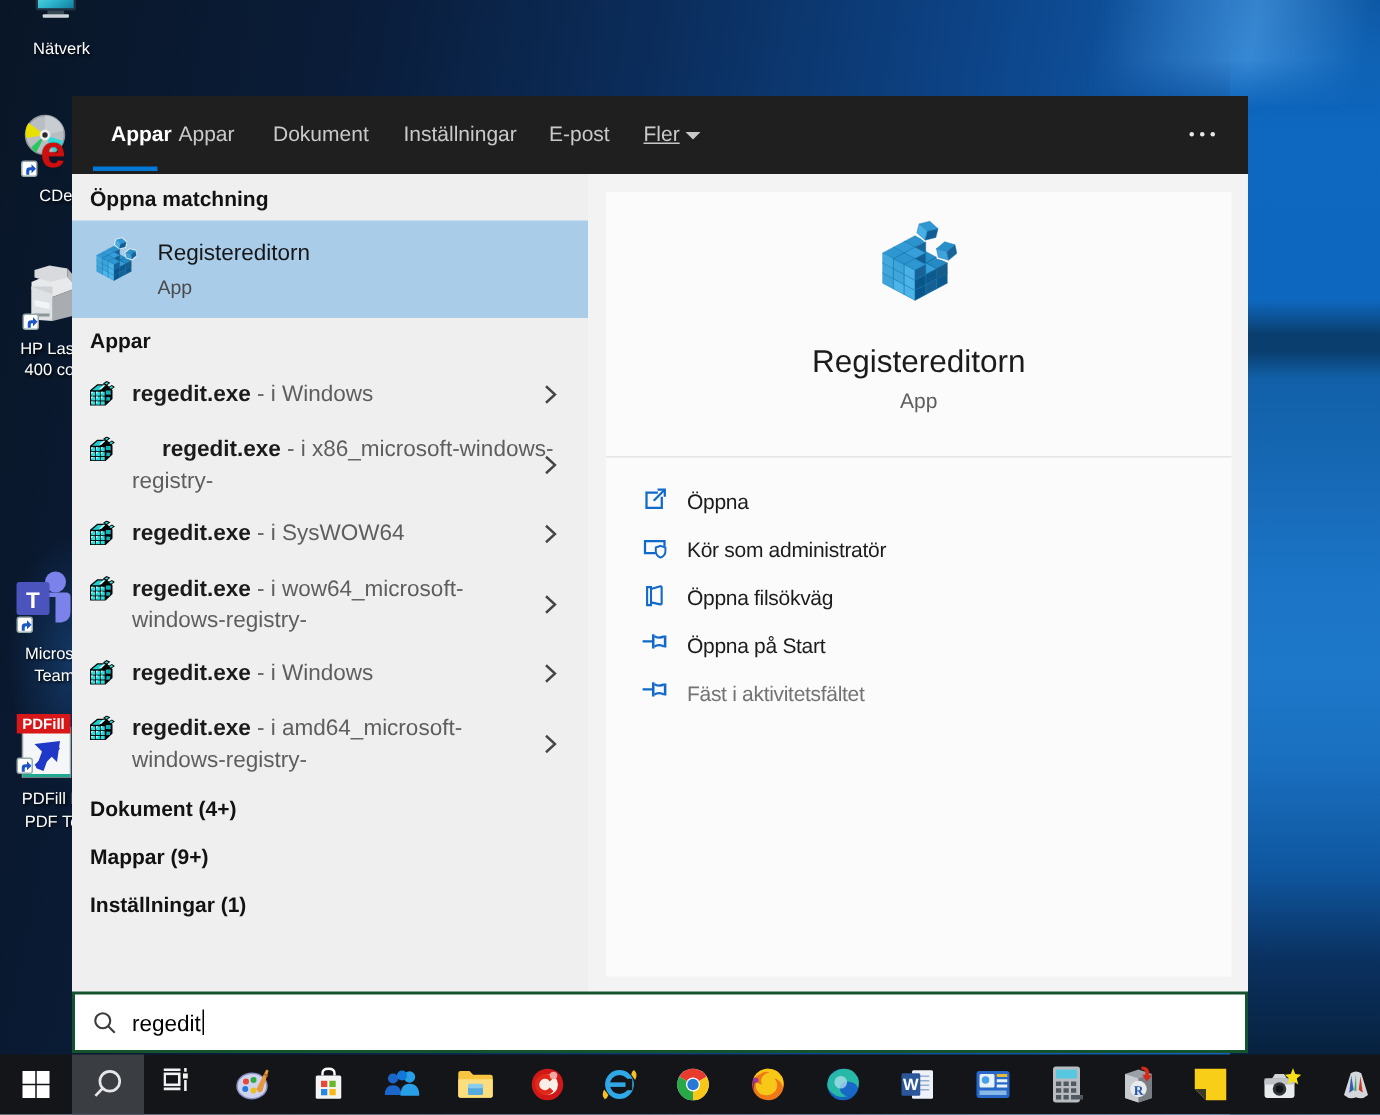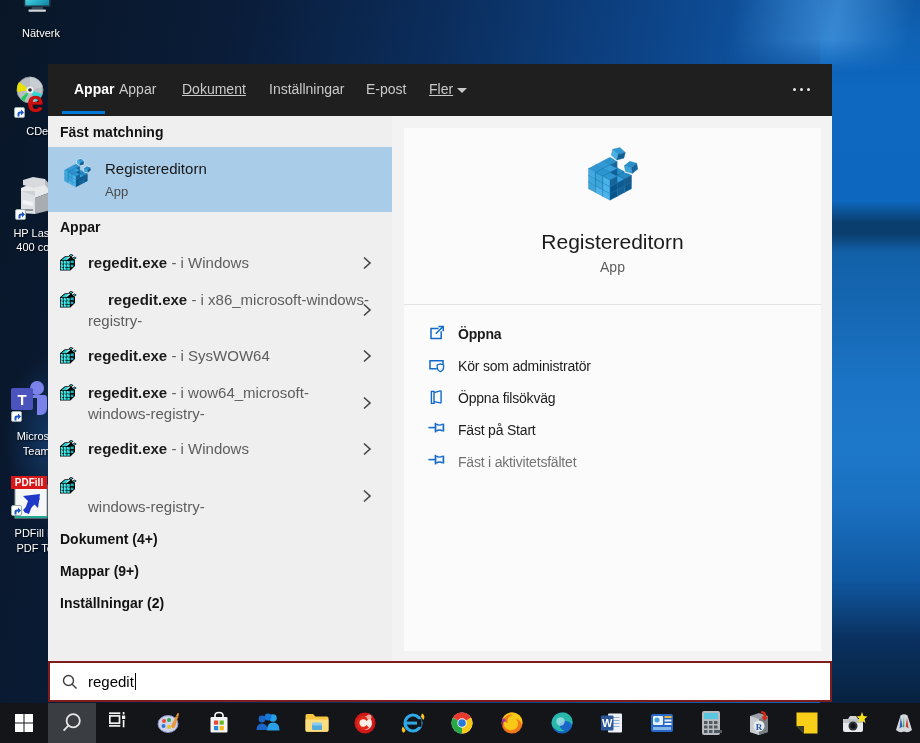--- a/index.html
+++ b/index.html
@@ -126,33 +126,33 @@
       </svg>
     </div>
   <div class="dlabel" style="top:53px; left:-12px;">PDFill Fre</div>
   <div class="dlabel" style="top:68px; left:-12px;">PDF Tool</div>
 </div>
 
 <div class="abs" id="panel">
   <div class="abs" id="tabbar">
     <b class="tab" style="left:26px; color:#fff;">Appar</b>
     <span class="tab" style="left:71px;">Appar</span>
-    <span class="tab" style="left:134px;text-decoration:underline;">Dokument</span>
+    <span class="tab" style="left:134px;">Dokument</span>
     <span class="tab" style="left:221px;">Inställningar</span>
     <span class="tab" style="left:318px;">E-post</span>
     <span class="tab" style="left:381px;text-decoration:underline;">Fler</span>
     <span style="position:absolute; left:409px; top:24px; width:0; height:0; border-left:5px solid transparent; border-right:5px solid transparent; border-top:5px solid #c9c9c9;"></span>
     <span class="dot" style="left:745px; top:24px;"></span>
     <span class="dot" style="left:752px; top:24px;"></span>
     <span class="dot" style="left:759px; top:24px;"></span>
     <div class="abs" id="tabu"></div>
   </div>
   <div class="abs" id="pbody">
     <div class="abs" id="leftcol">
-      <div class="sech" style="top:8px;">Fäst matchning</div>
+      <div class="sech" style="top:8px;">Öppna matchning</div>
       <div class="abs" id="bestm">
         <div style="position:absolute;left:13px;top:10px;"><svg viewBox="0 0 60 62" width="30" height="31">
               <path d="M30.0,28.4 L37.7,32.5 L30.0,36.6 L22.3,32.5 Z" fill="#2f97d1" stroke="#1b7ab2" stroke-width="0.3"></path>
               <path d="M22.3,32.5 L30.0,36.6 L30.0,43.8 L22.3,39.7 Z" fill="#3ea6db" stroke="#1b7ab2" stroke-width="0.3"></path>
               <path d="M37.7,32.5 L30.0,36.6 L30.0,43.8 L37.7,39.7 Z" fill="#146095" stroke="#1b7ab2" stroke-width="0.3"></path>
               <path d="M37.7,32.5 L45.4,36.6 L37.7,40.7 L30.0,36.6 Z" fill="#268ec8" stroke="#1b7ab2" stroke-width="0.3"></path>
               <path d="M30.0,36.6 L37.7,40.7 L37.7,47.9 L30.0,43.8 Z" fill="#3ca4d9" stroke="#1b7ab2" stroke-width="0.3"></path>
               <path d="M45.4,36.6 L37.7,40.7 L37.7,47.9 L45.4,43.8 Z" fill="#19659a" stroke="#1b7ab2" stroke-width="0.3"></path>
               <path d="M22.3,32.5 L30.0,36.6 L22.3,40.7 L14.6,36.6 Z" fill="#2890ca" stroke="#1b7ab2" stroke-width="0.3"></path>
               <path d="M14.6,36.6 L22.3,40.7 L22.3,47.9 L14.6,43.8 Z" fill="#45ade2" stroke="#1b7ab2" stroke-width="0.3"></path>
@@ -450,27 +450,28 @@
 <path d="M2.4 6.2 L6.2 3 L10.8 3 L7.4 6.2 Z" fill="#22cccc"></path>
 <path d="M7 5.4 L9.8 2.8 L11.4 2.8 L8.4 5.6 Z" fill="#c8f8f8"></path>
 <path d="M11.6 6.4 L14.8 6.4 L14.8 9.2 L11.6 9 Z" fill="#18b0b8"></path>
 <path d="M12 10.6 L14.6 10.8 L14.2 13 L11.8 13.2 Z" fill="#18b0b8"></path>
 <path d="M9.6 1.6 L12 0 L14.6 1.2 L12.2 3 Z" fill="#050505"></path>
 <path d="M10.8 1.6 L12.1 0.8 L13.4 1.4 L12.1 2.3 Z" fill="#2ae0e0"></path>
 <path d="M12.8 4.4 L15.6 2.6 L17.6 4 L15 5.8 Z" fill="#050505"></path>
 <path d="M13.9 4.3 L15.5 3.3 L16.5 4.1 L14.9 5.1 Z" fill="#2ae0e0"></path>
 </svg>
 </div>
+<div class="abs rowtxt" style="left:40px; top:361px; white-space:nowrap;">regedit.exe<span class="rowsub"> - i amd64_microsoft-</span></div>
 <div class="abs rowtxt" style="left:40px; top:382px;"><span class="rowsub">windows-registry-</span></div>
 <div class="abs chev" style="top:373px;"><svg width="10" height="14" viewBox="0 0 10 14">
             <path d="M2 1.5 L8 7 L2 12.5" fill="none" stroke="#454545" stroke-width="1.6"></path>
           </svg></div>
 <div class="sech" style="top:415px;">Dokument (4+)</div>
 <div class="sech" style="top:447px;">Mappar (9+)</div>
-<div class="sech" style="top:479px;">Inställningar (2)</div>
+<div class="sech" style="top:479px;">Inställningar (1)</div>
 
     </div>
     <div class="abs" id="card">
 <div style="position:absolute; left:178px; top:14px;"><svg viewBox="0 0 60 62" width="56" height="62">
             <path d="M30.0,28.4 L37.7,32.5 L30.0,36.6 L22.3,32.5 Z" fill="#2f97d1" stroke="#1b7ab2" stroke-width="0.3"></path>
             <path d="M22.3,32.5 L30.0,36.6 L30.0,43.8 L22.3,39.7 Z" fill="#3ea6db" stroke="#1b7ab2" stroke-width="0.3"></path>
             <path d="M37.7,32.5 L30.0,36.6 L30.0,43.8 L37.7,39.7 Z" fill="#146095" stroke="#1b7ab2" stroke-width="0.3"></path>
             <path d="M37.7,32.5 L45.4,36.6 L37.7,40.7 L30.0,36.6 Z" fill="#268ec8" stroke="#1b7ab2" stroke-width="0.3"></path>
             <path d="M30.0,36.6 L37.7,40.7 L37.7,47.9 L30.0,43.8 Z" fill="#3ca4d9" stroke="#1b7ab2" stroke-width="0.3"></path>
             <path d="M45.4,36.6 L37.7,40.7 L37.7,47.9 L45.4,43.8 Z" fill="#19659a" stroke="#1b7ab2" stroke-width="0.3"></path>
@@ -554,55 +555,55 @@
             </g>
           </svg></div>
 <div style="position:absolute; left:0; top:102px; width:417px; text-align:center; font-size:21px; color:#1b1b1b;">Registereditorn</div>
 <div style="position:absolute; left:0; top:131px; width:417px; text-align:center; font-size:14px; color:#5e5e5e;">App</div>
 <div style="position:absolute; left:0px; top:176px; width:417px; height:1px; background:#e4e4e6;"></div>
 <div style="position:absolute; left:24px; top:197px;"><svg width="17" height="17" viewBox="0 0 17 17">
             <path d="M10.6 3.4 H3 V13.6 H13.2 V6.2" fill="none" stroke="#1169c9" stroke-width="1.5"></path>
             <path d="M7.8 8.8 L14.6 2" fill="none" stroke="#1169c9" stroke-width="1.5"></path>
             <path d="M10.4 1.4 H15.2 V6.2" fill="none" stroke="#1169c9" stroke-width="1.5"></path>
           </svg></div>
-<div style="position:absolute; left:54px; top:198px; font-size:14px; letter-spacing:-0.2px; color:#1c1c1c;font-weight:bold;">Öppna</div>
+<div style="position:absolute; left:54px; top:198px; font-size:14px; letter-spacing:-0.2px; color:#1c1c1c;">Öppna</div>
 <div style="position:absolute; left:24px; top:229px;"><svg width="17" height="17" viewBox="0 0 17 17">
             <path d="M8.8 11.8 H2 V3.8 H15 V7.2" fill="none" stroke="#1169c9" stroke-width="1.5"></path>
             <path d="M12.4 6.9 L15.6 8 V10.6 Q15.6 13.3 12.4 14.7 Q9.2 13.3 9.2 10.6 V8 Z" fill="none" stroke="#1169c9" stroke-width="1.3"></path>
           </svg></div>
 <div style="position:absolute; left:54px; top:230px; font-size:14px; letter-spacing:-0.2px; color:#1c1c1c;">Kör som administratör</div>
 <div style="position:absolute; left:24px; top:261px;"><svg width="17" height="17" viewBox="0 0 17 17">
             <path d="M3.4 2.4 V14.4 H6 V2.4 Z" fill="none" stroke="#1169c9" stroke-width="1.4"></path>
             <path d="M6 3.6 L12.2 1.9 Q13.1 1.7 13.1 2.7 V13.1 Q13.1 14.1 12.2 13.9 L6 12.6" fill="none" stroke="#1169c9" stroke-width="1.4"></path>
           </svg></div>
 <div style="position:absolute; left:54px; top:262px; font-size:14px; letter-spacing:-0.2px; color:#1c1c1c;">Öppna filsökväg</div>
 <div style="position:absolute; left:24px; top:293px;"><svg width="18" height="17" viewBox="0 0 18 17">
             <g fill="none" stroke="#1169c9">
               <path d="M0.4 6.6 H7" stroke-width="1.5"></path>
               <path d="M7.5 1.8 V11.4" stroke-width="1.7"></path>
               <path d="M15.4 2.6 V10.6" stroke-width="1.7"></path>
               <path d="M8.3 3.1 C10 4.5 13 4.3 14.6 3.2" stroke-width="1.5"></path>
               <path d="M8.3 10.1 C10 8.7 13 8.9 14.6 10" stroke-width="1.5"></path>
             </g>
           </svg></div>
-<div style="position:absolute; left:54px; top:294px; font-size:14px; letter-spacing:-0.2px; color:#1c1c1c;">Fäst på Start</div>
+<div style="position:absolute; left:54px; top:294px; font-size:14px; letter-spacing:-0.2px; color:#1c1c1c;">Öppna på Start</div>
 <div style="position:absolute; left:24px; top:325px;"><svg width="18" height="17" viewBox="0 0 18 17">
             <g fill="none" stroke="#1169c9">
               <path d="M0.4 6.6 H7" stroke-width="1.5"></path>
               <path d="M7.5 1.8 V11.4" stroke-width="1.7"></path>
               <path d="M15.4 2.6 V10.6" stroke-width="1.7"></path>
               <path d="M8.3 3.1 C10 4.5 13 4.3 14.6 3.2" stroke-width="1.5"></path>
               <path d="M8.3 10.1 C10 8.7 13 8.9 14.6 10" stroke-width="1.5"></path>
             </g>
           </svg></div>
 <div style="position:absolute; left:54px; top:326px; font-size:14px; letter-spacing:-0.2px; color:#737373;">Fäst i aktivitetsfältet</div>
 </div>
   </div>
 </div>
-<div class="abs" style="left:48px; top:661px; width:784px; height:41px; background:#fff; border:2px solid #7f1d1d;">
+<div class="abs" style="left:48px; top:661px; width:784px; height:41px; background:#fff; border:2px solid #14532d;">
   <svg width="16" height="16" viewBox="0 0 16 16" style="position:absolute;left:12px;top:11px;">
       <circle cx="6.5" cy="6.5" r="5" fill="none" stroke="#3c3c3c" stroke-width="1.4"></circle>
       <path d="M10.2 10.2 L14.5 14.5" stroke="#3c3c3c" stroke-width="1.4"></path>
     </svg>
   <div style="position:absolute; left:38px; top:10px; font-size:15px; color:#000;">regedit<span style="display:inline-block;width:1px;height:17px;background:#000;vertical-align:-3px;margin-left:1px;"></span></div>
 </div>
 <div class="abs" style="left:0; top:703px; width:920px; height:40px; background:#131519;">
 <div style="position:absolute; left:48px; top:0; width:48px; height:40px; background:#3a3d42;"></div>
 <div style="position:absolute; left:14px; top:10px; width:20px; height:20px;"><svg width="20" height="20" viewBox="0 0 20 20">
         <rect x="1" y="1" width="8.5" height="8.5" fill="#ffffff"></rect>

